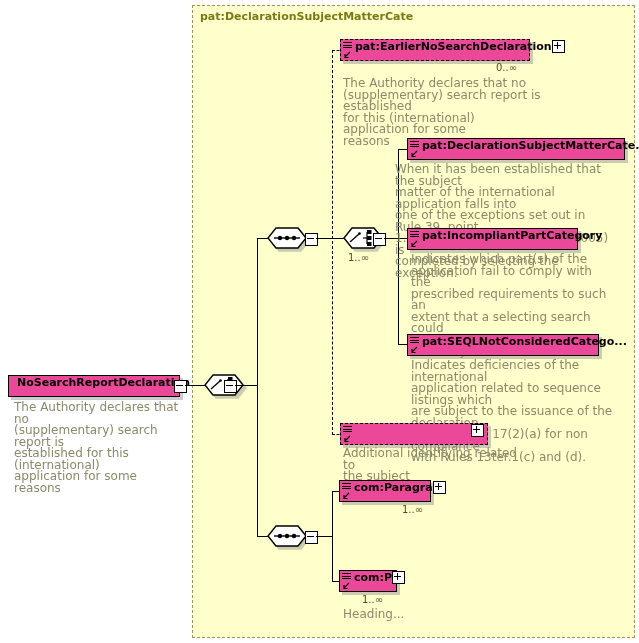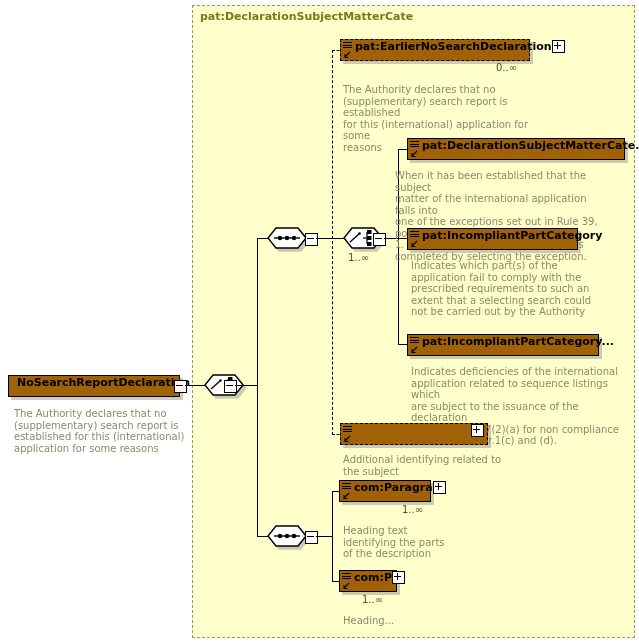--- a/index.html
+++ b/index.html
@@ -25,21 +25,21 @@
     position:absolute;left:200px;top:10px;
     font-size:11px;font-weight:bold;color:#7a7a14;
     letter-spacing:0px;
     white-space:nowrap;
   }
 
   
   .node{
     position:absolute;
     box-sizing:border-box;
-    background:#a16207;
+    background:#ec4899;
     height:22px;
     display:flex;align-items:center;
     padding:0 3px 8px 14px;
     font-size:11px;font-weight:bold;color:#000000;
     white-space:nowrap;
     box-shadow:3px 3px 0 rgba(140,140,140,.45);
   }
   .node.solid{border:1.5px solid #000000;}
   .node.dashed{border:1.5px dashed #000000;}
   .node .label{pointer-events:none;}
@@ -79,25 +79,24 @@
 
   
   .exp-out{
     position:absolute;width:11px;height:11px;border:1px solid #000;background:#fff;
   }
   .exp-out::before{content:"";position:absolute;left:1px;top:4px;width:7px;height:1px;background:#000;}
 
   
   .annot{
     position:absolute;
-    font-size:10px;
+    font-size:12px;
     line-height:11.5px;
     color:#8a8a6a;
     white-space:pre-line;
-    margin-top:6px;
   }
 
   
   .card{
     position:absolute;
     font-size:10px;
     color:#4d4d22;
     font-family:"DejaVu Sans","Liberation Sans",sans-serif;
   }
 
@@ -260,21 +259,21 @@
     <span class="lmark">
         <i></i>
         <i></i>
         <i></i>
       </span>
     <span class="arrow">
       <svg width="8" height="8" viewBox="0 0 8 8">
           <path d="M7 1 L2 6 M2 3 V6.5 H5.5" stroke="#000" stroke-width="1.1" fill="none"></path>
         </svg>
     </span>
-    <span class="label">pat:IncompliantPartCategory...</span>
+    <span class="label">pat:SEQLNotConsideredCatego...</span>
   </div>
   <div class="annot" style="left:411px;top:360px;width:215px;">Indicates deficiencies of the international
 application related to sequence listings which
 are subject to the issuance of the declaration
 under Article 17(2)(a) for non compliance
 with Rules 13ter.1(c) and (d).</div>
 
   <div class="node dashed" style="left:340px;top:423px;width:148px;">
     <span class="lmark">
         <i></i>
@@ -316,23 +315,20 @@
       </span>
     <span class="arrow">
       <svg width="8" height="8" viewBox="0 0 8 8">
           <path d="M7 1 L2 6 M2 3 V6.5 H5.5" stroke="#000" stroke-width="1.1" fill="none"></path>
         </svg>
     </span>
     <span class="label">com:Paragra</span>
     <span class="expander plus" style="margin-left:auto;"></span>
   </div>
   <div class="card" style="left:402px;top:504px;">1..∞</div>
-  <div class="annot" style="left:343px;top:519px;width:110px;">Heading text
-identifying the parts
-of the description</div>
 
   <div class="node solid" style="left:339px;top:570px;width:58px;">
     <span class="lmark">
         <i></i>
         <i></i>
         <i></i>
       </span>
     <span class="arrow">
       <svg width="8" height="8" viewBox="0 0 8 8">
           <path d="M7 1 L2 6 M2 3 V6.5 H5.5" stroke="#000" stroke-width="1.1" fill="none"></path>

